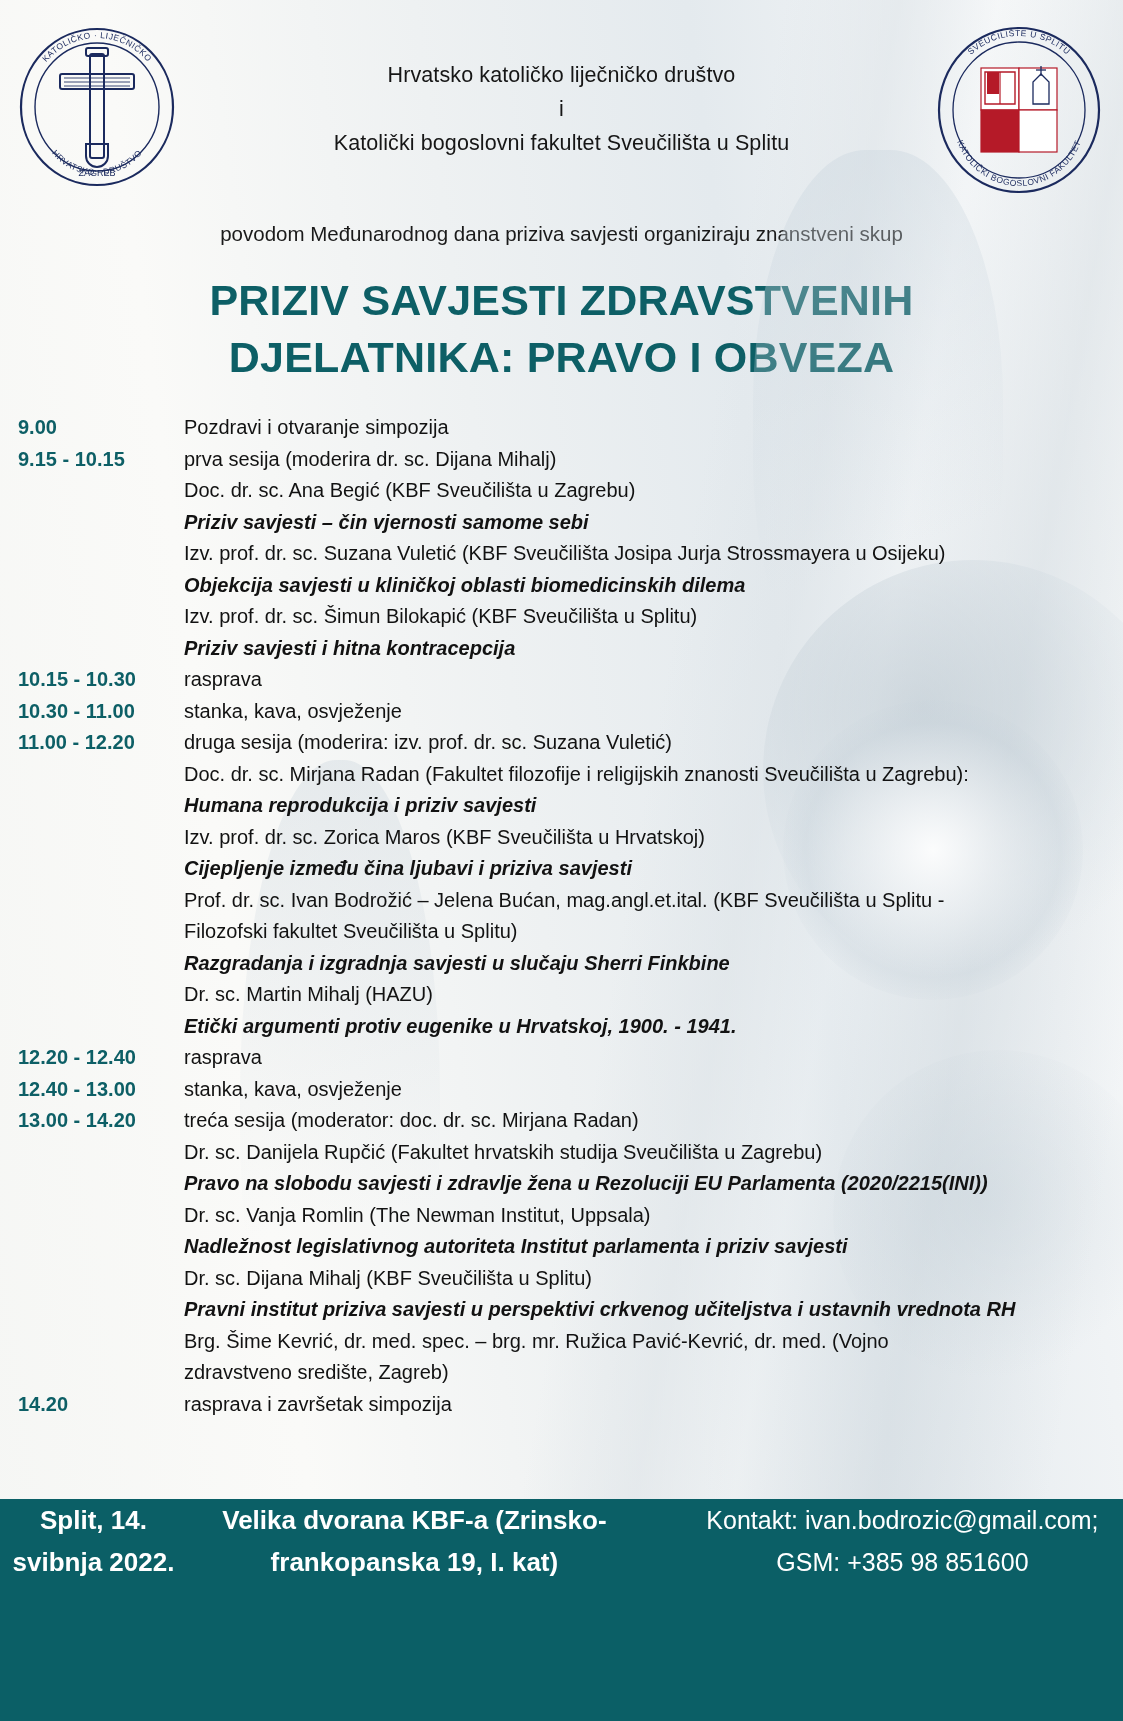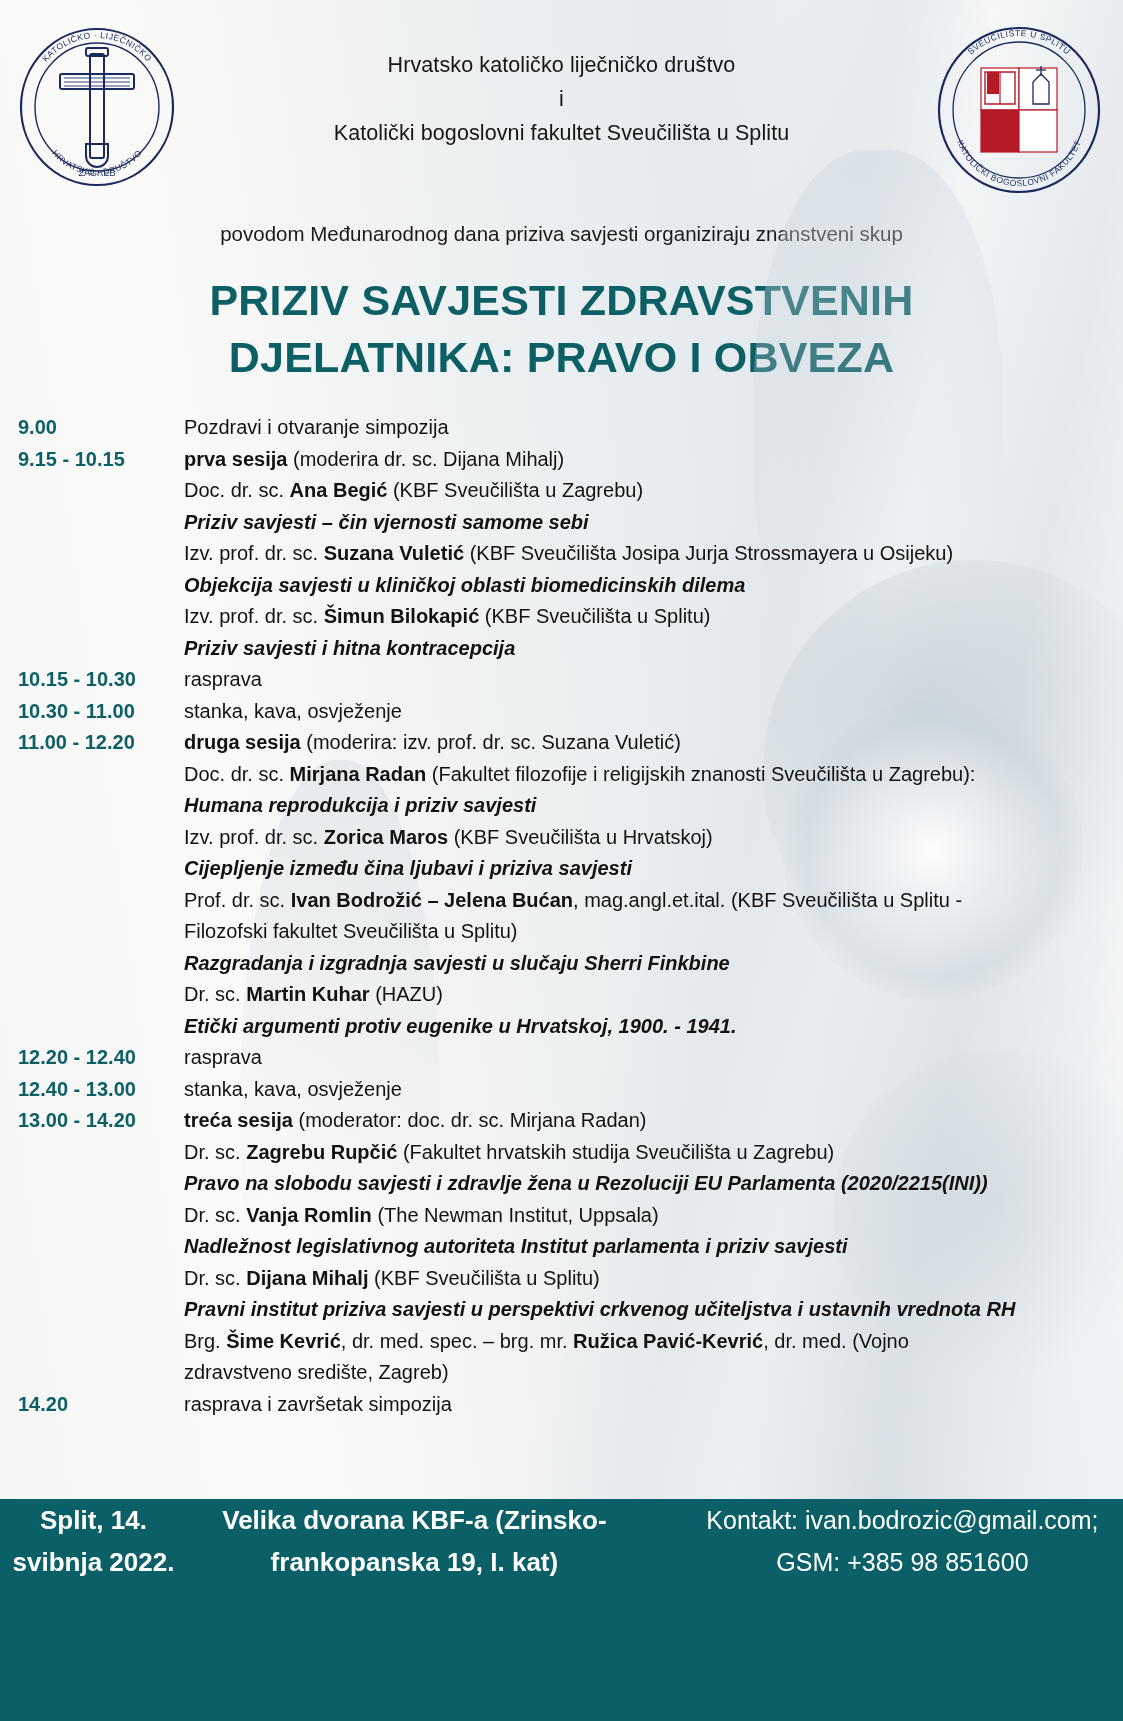--- a/index.html
+++ b/index.html
@@ -28,21 +28,21 @@
   .b4{width:330px;height:330px;right:-40px;top:1050px;
       background:radial-gradient(circle at 45% 45%, rgba(196,208,216,.45), rgba(255,255,255,0) 70%);}
   .b5{width:200px;height:700px;left:240px;top:760px;border-radius:48%;
       background:linear-gradient(170deg, rgba(198,209,218,.35), rgba(255,255,255,0) 65%);}
 
   
   .header{position:relative;height:200px;}
   .logo-left{position:absolute;left:12px;top:26px;width:170px;height:162px;}
   .logo-right{position:absolute;right:14px;top:26px;width:180px;height:168px;}
   .org-lines{
-    position:absolute;left:0;right:0;top:48px;text-align:center;
+    position:absolute;left:0;right:0;top:58px;text-align:center;
     color:#161616;font-size:21.5px;line-height:34px;letter-spacing:.1px;
   }
 
   
   .intro{
     text-align:center;color:#1a1a1a;font-size:20.5px;margin-top:22px;
   }
   .title{
     text-align:center;color:#0d5f66;font-weight:bold;
     font-size:43px;line-height:57px;letter-spacing:.2px;
@@ -51,21 +51,21 @@
 
   
   .program{position:relative;margin-top:26px;padding:0 14px 0 14px;}
   .row{display:flex;align-items:flex-start;}
   .time{
     width:166px;flex:0 0 166px;
     color:#0d5f66;font-weight:bold;font-size:20px;line-height:31.5px;
     padding-left:4px;white-space:nowrap;
   }
   .desc{flex:1;color:#121212;font-size:20px;line-height:31.5px;}
-  .b{font-weight:bold;}
+  .b{font-weight:normal;}
   .i{font-style:italic;font-weight:bold;}
 
   
   .footer{
     position:absolute;left:0;right:0;bottom:0;
     height:222px;background:#0b5f66;
     color:#ffffff;text-align:center;
     display:flex;justify-content:center;
   }
   .f1{font-size:26px;font-weight:bold;line-height:42px;}
@@ -210,21 +210,21 @@
       <div class="row">
         <div class="time"></div>
         <div class="desc">
           <div><span>Doc. dr. sc. </span><span class="b">Mirjana Radan</span><span> (Fakultet filozofije i religijskih znanosti Sveučilišta u Zagrebu):</span></div>
           <div><span class="i">Humana reprodukcija i priziv savjesti</span></div>
           <div><span>Izv. prof. dr. sc. </span><span class="b">Zorica Maros</span><span> (KBF Sveučilišta u Hrvatskoj)</span></div>
           <div><span class="i">Cijepljenje između čina ljubavi i priziva savjesti</span></div>
           <div><span>Prof. dr. sc. </span><span class="b">Ivan Bodrožić – Jelena Bućan</span><span>, mag.angl.et.ital. (KBF Sveučilišta u Splitu -</span></div>
           <div><span>Filozofski fakultet Sveučilišta u Splitu)</span></div>
           <div><span class="i">Razgradanja i izgradnja savjesti u slučaju Sherri Finkbine</span></div>
-          <div><span>Dr. sc. </span><span class="b">Martin Kuhar</span><span> (HAZU)</span></div>
+          <div><span>Dr. sc. </span><span class="b">Martin Mihalj</span><span> (HAZU)</span></div>
           <div><span class="i">Etički argumenti protiv eugenike u Hrvatskoj, 1900. - 1941.</span></div>
         </div>
       </div>
       <div class="row">
         <div class="time">12.20 - 12.40</div>
         <div class="desc">
           <div><span>rasprava</span></div>
         </div>
       </div>
       <div class="row">
@@ -235,21 +235,21 @@
       </div>
       <div class="row">
         <div class="time">13.00 - 14.20</div>
         <div class="desc">
           <div><span class="b">treća sesija</span><span> (moderator: doc. dr. sc. Mirjana Radan)</span></div>
         </div>
       </div>
       <div class="row">
         <div class="time"></div>
         <div class="desc">
-          <div><span>Dr. sc. </span><span class="b">Zagrebu Rupčić</span><span> (Fakultet hrvatskih studija Sveučilišta u Zagrebu)</span></div>
+          <div><span>Dr. sc. </span><span class="b">Danijela Rupčić</span><span> (Fakultet hrvatskih studija Sveučilišta u Zagrebu)</span></div>
           <div><span class="i">Pravo na slobodu savjesti i zdravlje žena u Rezoluciji EU Parlamenta (2020/2215(INI))</span></div>
           <div><span>Dr. sc. </span><span class="b">Vanja Romlin</span><span> (The Newman Institut, Uppsala)</span></div>
           <div><span class="i">Nadležnost legislativnog autoriteta Institut parlamenta i priziv savjesti</span></div>
           <div><span>Dr. sc. </span><span class="b">Dijana Mihalj</span><span> (KBF Sveučilišta u Splitu)</span></div>
           <div><span class="i">Pravni institut priziva savjesti u perspektivi crkvenog učiteljstva i ustavnih vrednota RH</span></div>
           <div><span>Brg. </span><span class="b">Šime Kevrić</span><span>, dr. med. spec. – brg. mr. </span><span class="b">Ružica Pavić-Kevrić</span><span>,  dr. med. (Vojno</span></div>
           <div><span>zdravstveno središte, Zagreb)</span></div>
         </div>
       </div>
       <div class="row">

